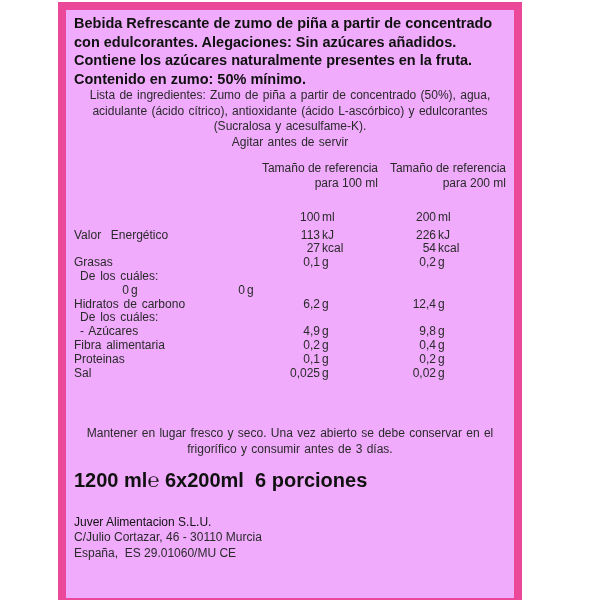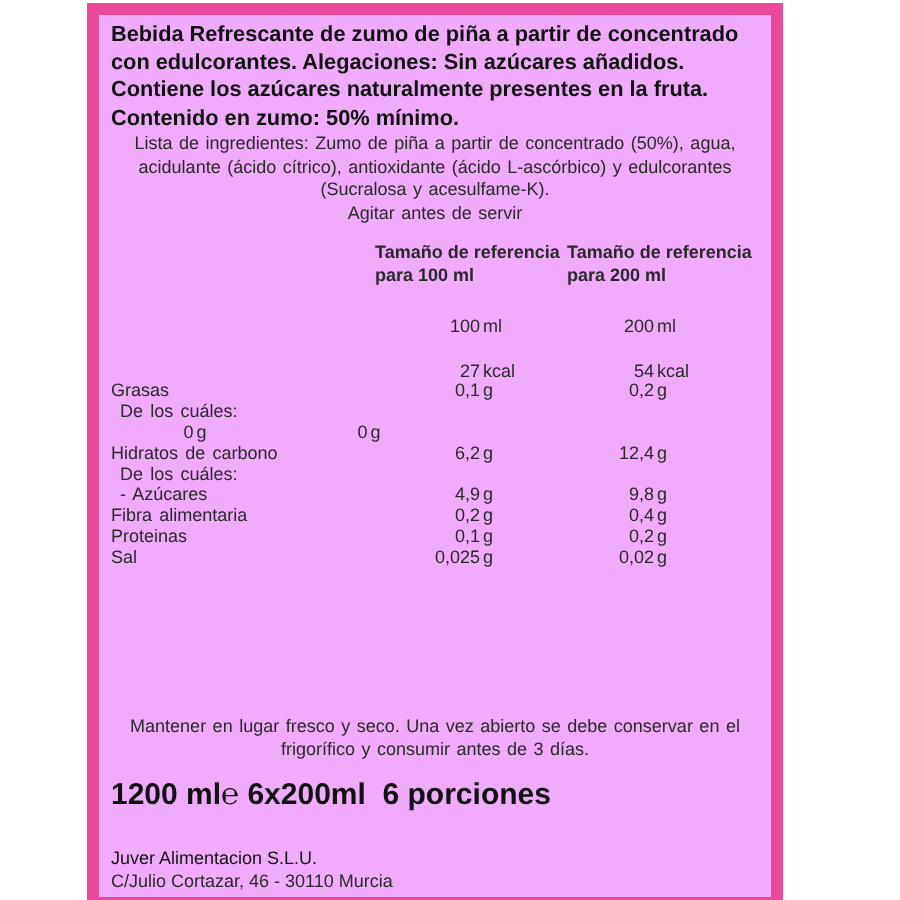--- a/index.html
+++ b/index.html
@@ -30,30 +30,30 @@
   .body-text {
     font-size: 12px;
     line-height: 15.7px;
     color: #2a2a2a;
     word-spacing: 1px;
     text-align: center;
   }
   .nutrition { margin-top: 10px; font-size: 12px; color: #2a2a2a; }
   .t-head { display: flex; line-height: 15.5px; }
   .t-head-spacer { width: 176px; }
-  .t-headcell { width: 128px; text-align: left; white-space: pre-wrap; font-weight: bold; }
+  .t-headcell { width: 128px; text-align: right; white-space: pre-wrap; }
   .t-row { display: flex; line-height: 13.8px; word-spacing: 1.5px; }
-  .t-row.first { margin-top: 19px; margin-bottom: 16px; }
+  .t-row.first { margin-top: 19px; margin-bottom: 4px; }
   .t-label { width: 191px; white-space: pre-wrap; }
   .t-label.indent { padding-left: 6px; width: 185px; }
   .t-cell { width: 100px; word-spacing: 0; }
   .t-cell .num { display: inline-block; width: 55px; text-align: right; }
   .t-cell.wide .num { width: 71px; }
   .t-cell .unit { padding-left: 2px; }
-  .storage { margin-top: 98px; }
+  .storage { margin-top: 46px; }
   .volume {
     margin-top: 13px;
     font-weight: bold;
     font-size: 20px;
     line-height: 18px;
     color: #111;
   }
   .company { margin-top: 26px; font-size: 12px; line-height: 15.5px; color: #2a2a2a; }
   .company .bold { font-weight: normal; color: #111; }
 </style>
@@ -81,20 +81,25 @@
         <div class="t-headcell">Tamaño de referencia
 para 200 ml</div>
       </div>
 
       <div class="t-row first">
         <div class="t-label"></div>
         <div class="t-cell"><span class="num">100</span><span class="unit">ml</span></div>
         <div class="t-cell wide"><span class="num">200</span><span class="unit">ml</span></div>
       </div>
 
+      <div class="t-row">
+        <div class="t-label">Valor  Energético</div>
+        <div class="t-cell"><span class="num">113</span><span class="unit">kJ</span></div>
+        <div class="t-cell wide"><span class="num">226</span><span class="unit">kJ</span></div>
+      </div>
 
       <div class="t-row">
         <div class="t-label"></div>
         <div class="t-cell"><span class="num">27</span><span class="unit">kcal</span></div>
         <div class="t-cell wide"><span class="num">54</span><span class="unit">kcal</span></div>
       </div>
 
       <div class="t-row">
         <div class="t-label">Grasas</div>
         <div class="t-cell"><span class="num">0,1</span><span class="unit">g</span></div>

